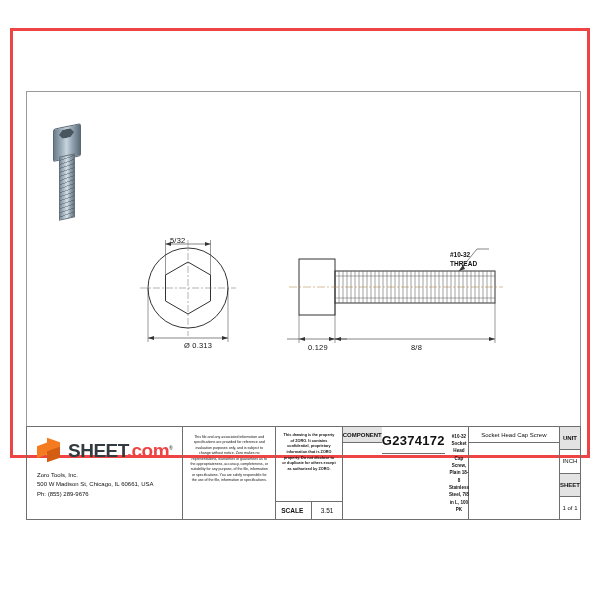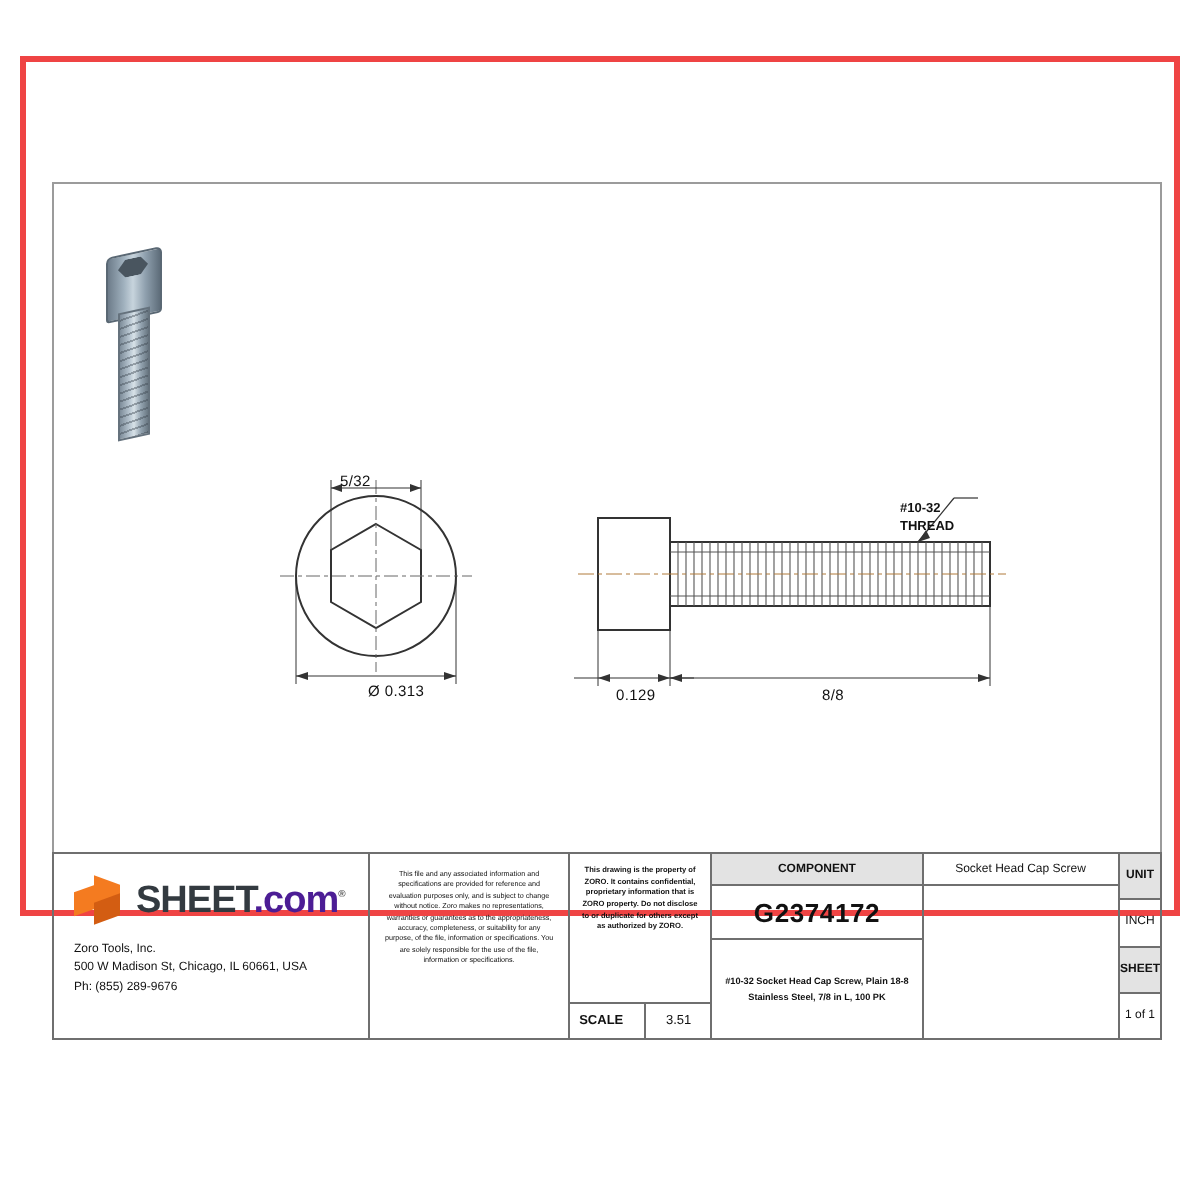--- a/index.html
+++ b/index.html
@@ -141,21 +141,21 @@
     position: absolute; left: 10px; top: 1px; width: 13px; height: 13px;
     background: #f47b20; transform: skewY(20deg);
   }
   .zoro-mark .b3 {
     position: absolute; left: 10px; top: 10px; width: 13px; height: 11px;
     background: #d35d12; transform: skewY(-20deg);
   }
   .zoro-word {
     font-size: 19px; font-weight: bold; color: #333a40; letter-spacing: -0.5px;
   }
-  .zoro-dot { color: #4c1d95; }
+  .zoro-dot { color: #ef4444; }
   .zoro-tm { font-size: 5px; vertical-align: super; color: #555; }
   .addr {
     margin-top: 9px;
     font-size: 6px;
     line-height: 1.55;
     color: #111;
   }
 
   #tb-disclaimer {
     width: 116px;
@@ -237,21 +237,20 @@
     font-size: 4.6px;
     font-weight: bold;
     line-height: 1.6;
     padding: 0 4px;
   }
 
   #tb-compname {
     width: 126px;
     border-right: 1px solid #6f6f6f;
     display: flex;
-    flex-direction: column;
   }
   .comp-head {
     height: 15px;
     border-bottom: 1px solid #6f6f6f;
     display: flex; align-items: center; justify-content: center;
     font-size: 6px;
     background: #ffffff;
   }
 
   #tb-right {

